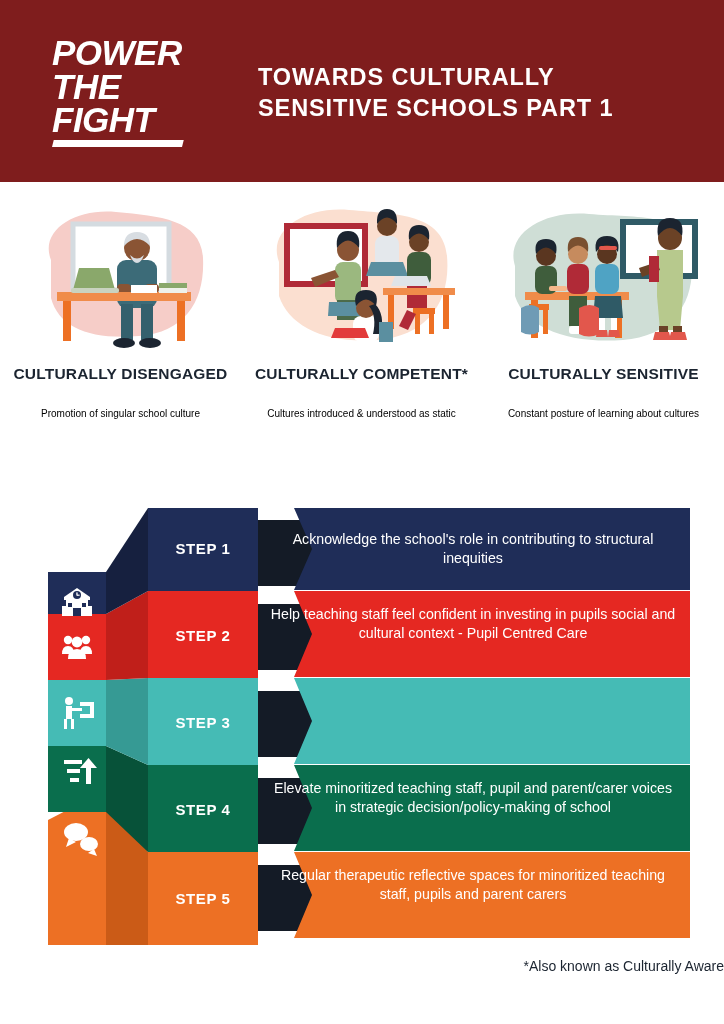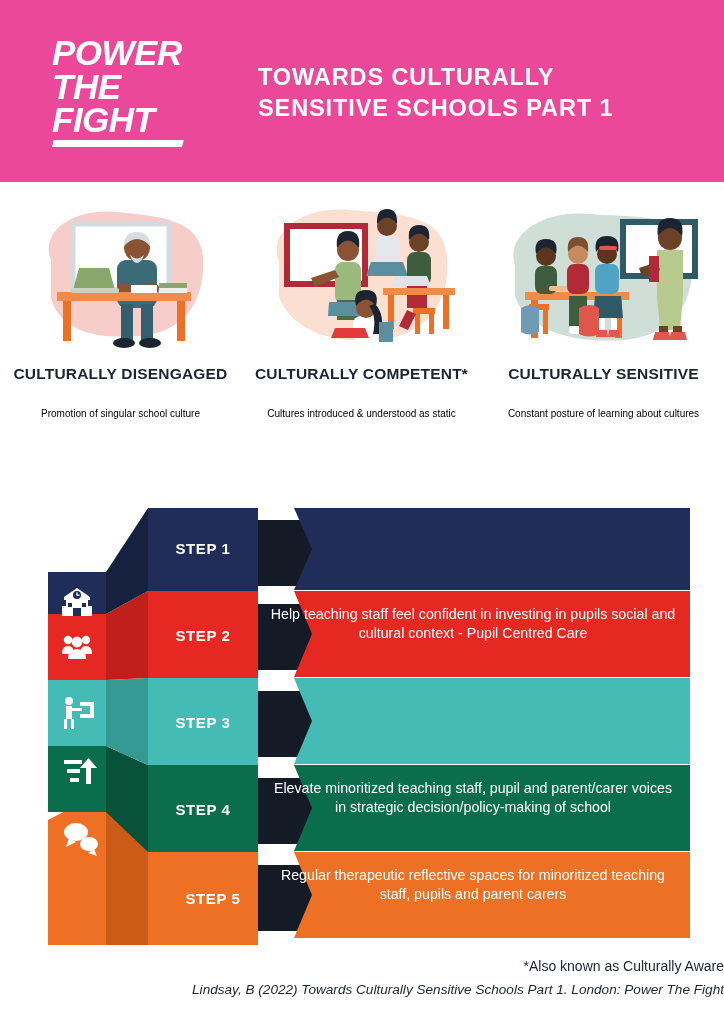--- a/index.html
+++ b/index.html
@@ -8,21 +8,21 @@
     font-family:"Liberation Sans", sans-serif;
     background:#ffffff;
     position:relative;
     overflow:hidden;
     color:#1b2430;
   }
 
   
   .header {
     position:absolute; left:0; top:0; width:724px; height:182px;
-    background:#ec4899;
+    background:#7f1d1d;
   }
   .logo { position:absolute; left:52px; top:36px; width:170px; }
   .logo-line {
     display:block; color:#ffffff; font-weight:bold; font-style:italic;
     font-size:35px; line-height:0.96; letter-spacing:-0.5px;
   }
   .logo-underline {
     margin-top:3px; height:7px; width:130px; background:#ffffff;
     transform:skewX(-14deg); transform-origin:left bottom;
   }
@@ -287,23 +287,23 @@
       <path d="M5 16 l-3 9 l10 -5Z"></path>
       <ellipse cx="25" cy="22" rx="9" ry="7"></ellipse>
       <path d="M30 27 l3 7 l-9 -3Z"></path>
     </g>
   </svg>
 
   <div class="step-label" style="left:143px; top:40px;">STEP 1</div>
   <div class="step-label" style="left:143px; top:127px;">STEP 2</div>
   <div class="step-label" style="left:143px; top:214px;">STEP 3</div>
   <div class="step-label" style="left:143px; top:301px;">STEP 4</div>
-  <div class="step-label" style="left:153px; top:390px;">STEP 5</div>
-
+  <div class="step-label" style="left:143px; top:390px;">STEP 5</div>
+
+  <div class="banner-text" style="top:30px;">Acknowledge the school's role in contributing to structural inequities</div>
   <div class="banner-text" style="top:105px;">Help teaching staff feel confident in investing in pupils social and cultural context - Pupil Centred Care</div>
   <div class="banner-text" style="top:279px;">Elevate minoritized teaching staff, pupil and parent/carer voices in strategic decision/policy-making of school</div>
   <div class="banner-text" style="top:366px;">Regular therapeutic reflective spaces for minoritized teaching staff, pupils and parent carers</div>
 </div>
 
 <div class="footer">
   <div class="footnote">*Also known as Culturally Aware</div>
-  <div class="citation">Lindsay, B (2022) Towards Culturally Sensitive Schools Part 1. London: Power The Fight</div>
 </div>
 
 </body></html>

